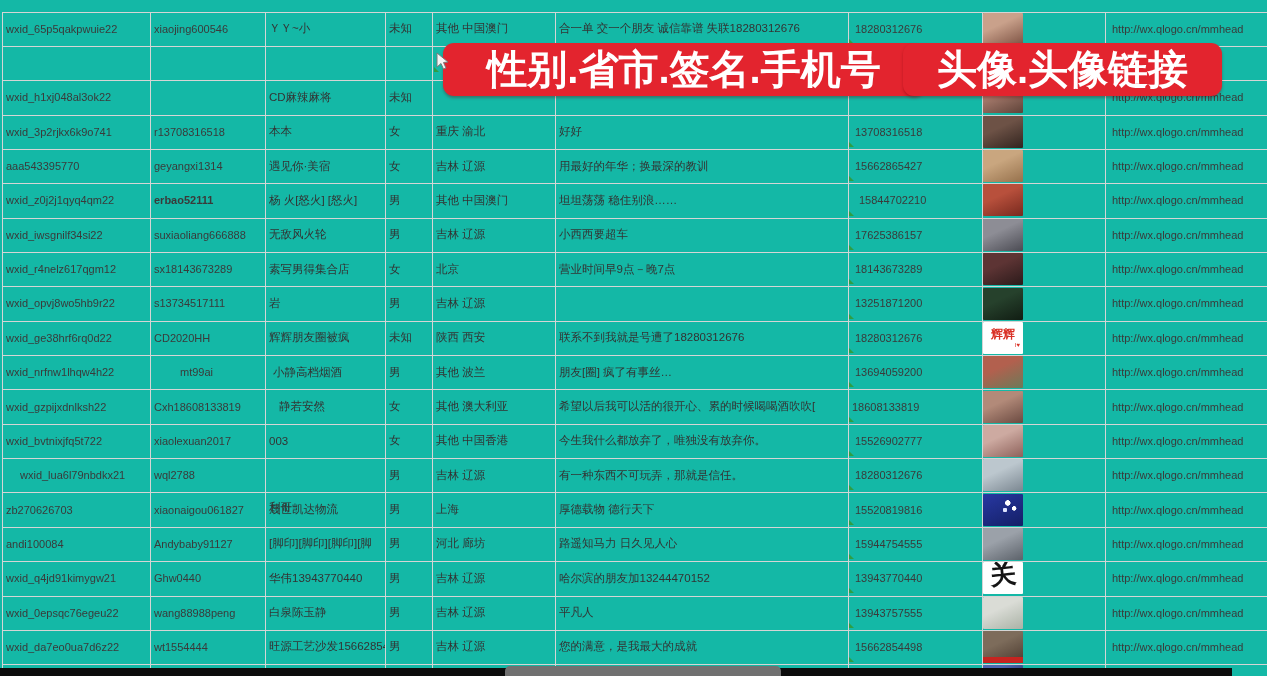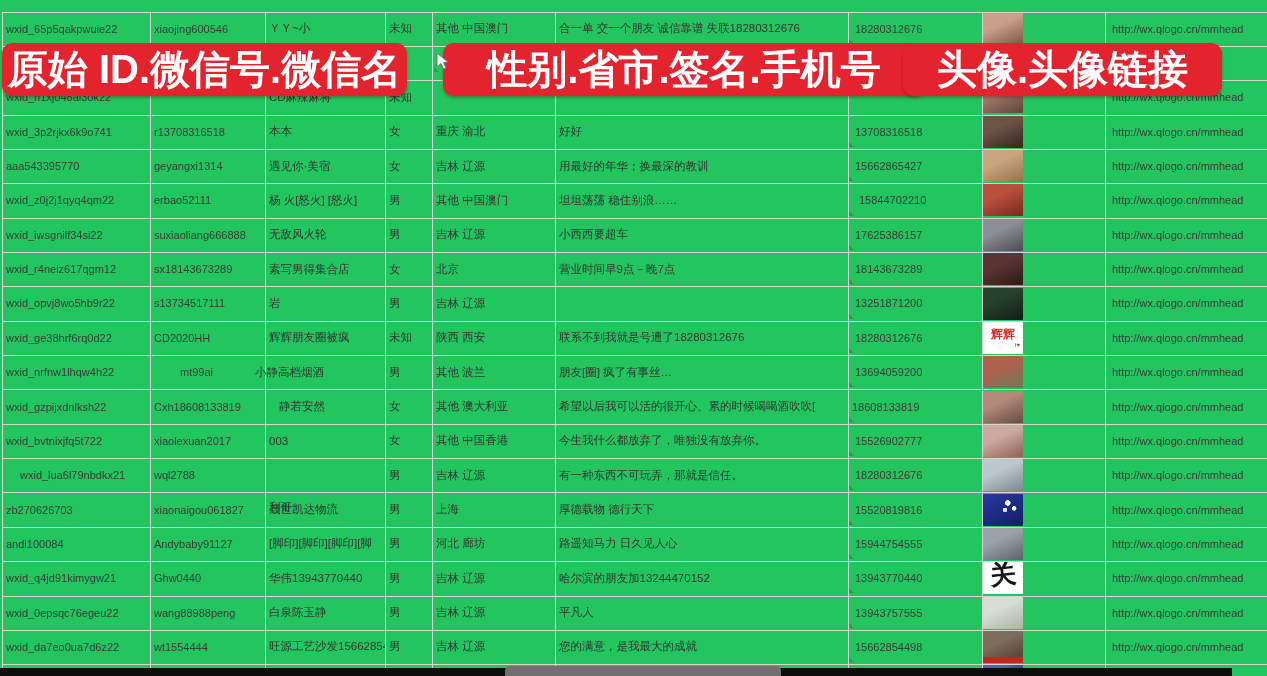--- a/index.html
+++ b/index.html
@@ -1,17 +1,17 @@
 <!DOCTYPE html>
 <html><head>
 <meta charset="utf-8">
 <style>
   html,body{margin:0;padding:0;background:#e8e8e8;}
   .sheet{
-    position:relative;width:1267px;height:676px;background:#22c55e;
+    position:relative;width:1267px;height:676px;background:#14b8a6;
     overflow:hidden;font-family:"Liberation Sans","DejaVu Sans",sans-serif;
   }
   .vline{position:absolute;width:1px;background:#d5d5d5;z-index:0;}
   .hline{position:absolute;height:1px;background:#d5d5d5;z-index:0;}
   .cell{
     position:absolute;font-size:11px;color:#3a3a3a;white-space:nowrap;
     overflow:hidden;display:flex;align-items:center;padding-left:4px;
     box-sizing:border-box;z-index:1;
   }
   .cell.cjk{font-size:11.5px;color:#333;}
@@ -112,21 +112,21 @@
       <div class="cell" style="left: 2px; width: 148px; top: 148.9px; height: 34.35px;">aaa543395770</div>
       <div class="cell" style="left: 150px; width: 115px; top: 148.9px; height: 34.35px;">geyangxi1314</div>
       <div class="cell cjk" style="left: 265px; width: 120px; top: 148.9px; height: 34.35px;">遇见你·美宿</div>
       <div class="cell cjk" style="left: 385px; width: 47px; top: 148.9px; height: 34.35px;">女</div>
       <div class="cell cjk" style="left: 432px; width: 123px; top: 148.9px; height: 34.35px;">吉林 辽源</div>
       <div class="cell cjk" style="left: 555px; width: 293px; top: 148.9px; height: 34.35px;">用最好的年华；换最深的教训</div>
       <div class="cell" style="left: 848px; width: 134px; top: 148.9px; height: 34.35px; padding-left: 7px;">15662865427<div class="greenflag"></div></div>
       <div class="cell" style="left: 1105px; width: 162px; top: 148.9px; height: 34.35px; padding-left: 7px;">http://wx.qlogo.cn/mmhead</div>
       <div class="avatar" style="left: 983px; top: 150.1px; height: 32px; background: linear-gradient(155deg, rgb(201, 166, 127) 0%, rgb(201, 166, 127) 38%, rgb(150, 113, 76) 100%);"></div>
       <div class="cell" style="left: 2px; width: 148px; top: 183.3px; height: 34.35px;">wxid_z0j2j1qyq4qm22</div>
-      <div class="cell" style="left: 150px; width: 115px; top: 183.3px; height: 34.35px;">erbao52111</div>
+      <div class="cell" style="left: 150px; width: 115px; top: 183.3px; height: 34.35px; font-weight: bold;">erbao52111</div>
       <div class="cell cjk" style="left: 265px; width: 120px; top: 183.3px; height: 34.35px;">杨 火[怒火] [怒火]</div>
       <div class="cell cjk" style="left: 385px; width: 47px; top: 183.3px; height: 34.35px;">男</div>
       <div class="cell cjk" style="left: 432px; width: 123px; top: 183.3px; height: 34.35px;">其他 中国澳门</div>
       <div class="cell cjk" style="left: 555px; width: 293px; top: 183.3px; height: 34.35px;">坦坦荡荡 稳住别浪……</div>
       <div class="cell" style="left: 848px; width: 134px; top: 183.3px; height: 34.35px; padding-left: 11px;">15844702210<div class="greenflag"></div></div>
       <div class="cell" style="left: 1105px; width: 162px; top: 183.3px; height: 34.35px; padding-left: 7px;">http://wx.qlogo.cn/mmhead</div>
       <div class="avatar" style="left: 983px; top: 184.4px; height: 32px; background: linear-gradient(155deg, rgb(184, 80, 60) 0%, rgb(184, 80, 60) 38%, rgb(119, 41, 30) 100%);"></div>
       <div class="cell" style="left: 2px; width: 148px; top: 217.6px; height: 34.35px;">wxid_iwsgnilf34si22</div>
       <div class="cell" style="left: 150px; width: 115px; top: 217.6px; height: 34.35px;">suxiaoliang666888</div>
       <div class="cell cjk" style="left: 265px; width: 120px; top: 217.6px; height: 34.35px;">无敌风火轮</div>
@@ -160,21 +160,21 @@
       <div class="cell cjk" style="left: 432px; width: 123px; top: 320.7px; height: 34.35px;">陕西 西安</div>
       <div class="cell cjk" style="left: 555px; width: 293px; top: 320.7px; height: 34.35px;">联系不到我就是号遭了18280312676</div>
       <div class="cell" style="left: 848px; width: 134px; top: 320.7px; height: 34.35px; padding-left: 7px;">18280312676<div class="greenflag"></div></div>
       <div class="cell" style="left: 1105px; width: 162px; top: 320.7px; height: 34.35px; padding-left: 7px;">http://wx.qlogo.cn/mmhead</div>
       <div class="avatar" style="left: 983px; top: 321.9px; height: 32px; background: rgb(255, 255, 255);">
         <div class="av-label" style="color: rgb(217, 48, 37); font-size: 12px;">辉辉</div>
         <div class="av-sub" style="color: rgb(217, 48, 37);">I♥</div>
       </div>
       <div class="cell" style="left: 2px; width: 148px; top: 355px; height: 34.35px;">wxid_nrfnw1lhqw4h22</div>
       <div class="cell" style="left: 150px; width: 115px; top: 355px; height: 34.35px; padding-left: 30px;">mt99ai</div>
-      <div class="cell cjk" style="left: 251px; width: 120px; top: 355px; height: 34.35px;">小静高档烟酒</div>
+      <div class="cell cjk" style="left: 269px; width: 120px; top: 355px; height: 34.35px;">小静高档烟酒</div>
       <div class="cell cjk" style="left: 385px; width: 47px; top: 355px; height: 34.35px;">男</div>
       <div class="cell cjk" style="left: 432px; width: 123px; top: 355px; height: 34.35px;">其他 波兰</div>
       <div class="cell cjk" style="left: 555px; width: 293px; top: 355px; height: 34.35px;">朋友[圈] 疯了有事丝…</div>
       <div class="cell" style="left: 848px; width: 134px; top: 355px; height: 34.35px; padding-left: 7px;">13694059200<div class="greenflag"></div></div>
       <div class="cell" style="left: 1105px; width: 162px; top: 355px; height: 34.35px; padding-left: 7px;">http://wx.qlogo.cn/mmhead</div>
       <div class="avatar" style="left: 983px; top: 356.2px; height: 32px; background: linear-gradient(155deg, rgb(178, 96, 78) 0%, rgb(178, 96, 78) 38%, rgb(108, 122, 88) 100%);"></div>
       <div class="cell" style="left: 2px; width: 148px; top: 389.4px; height: 34.35px;">wxid_gzpijxdnlksh22</div>
       <div class="cell" style="left: 150px; width: 115px; top: 389.4px; height: 34.35px;">Cxh18608133819</div>
       <div class="cell cjk" style="left: 275px; width: 120px; top: 389.4px; height: 34.35px;">静若安然</div>
       <div class="cell cjk" style="left: 385px; width: 47px; top: 389.4px; height: 34.35px;">女</div>
@@ -250,23 +250,20 @@
       <div class="cell" style="left: 1105px; width: 162px; top: 629.8px; height: 34.35px; padding-left: 7px;">http://wx.qlogo.cn/mmhead</div>
       <div class="avatar" style="left: 983px; top: 631px; height: 32px; background: linear-gradient(155deg, rgb(125, 108, 91) 0%, rgb(125, 108, 91) 38%, rgb(75, 58, 47) 100%);">
         <div class="redstrip"></div>
       </div>
       <div class="avatar" style="left: 983px; top: 665.1px; height: 10.9px; background: linear-gradient(155deg, rgb(74, 102, 176) 0%, rgb(74, 102, 176) 38%, rgb(36, 54, 110) 100%);"></div>
     </div>
 
   <div class="frag" style="left:877px;top:56px;">5386</div>
   <div class="minitri" style="left:434px;top:67px;"></div>
 
-  <div class="banner" style="left:2px;width:405px;">
-    <span>原始 ID.微信号.微信名</span>
-  </div>
   <div class="banner" style="left:443px;width:482px;">
     <span>性别.省市.签名.手机号</span>
   </div>
   <div class="banner" style="left:903px;width:319px;">
     <span>头像.头像链接</span>
   </div>
 
   <svg class="cursor" style="left:436px;top:52px;" width="14" height="20" viewBox="0 0 14 20">
     <path d="M1,1 L1,15 L5,11.5 L7.5,17 L10,16 L7.5,10.5 L12,10 Z" fill="#f5f5f5" stroke="#7a7a7a" stroke-width="1"></path>
   </svg>

